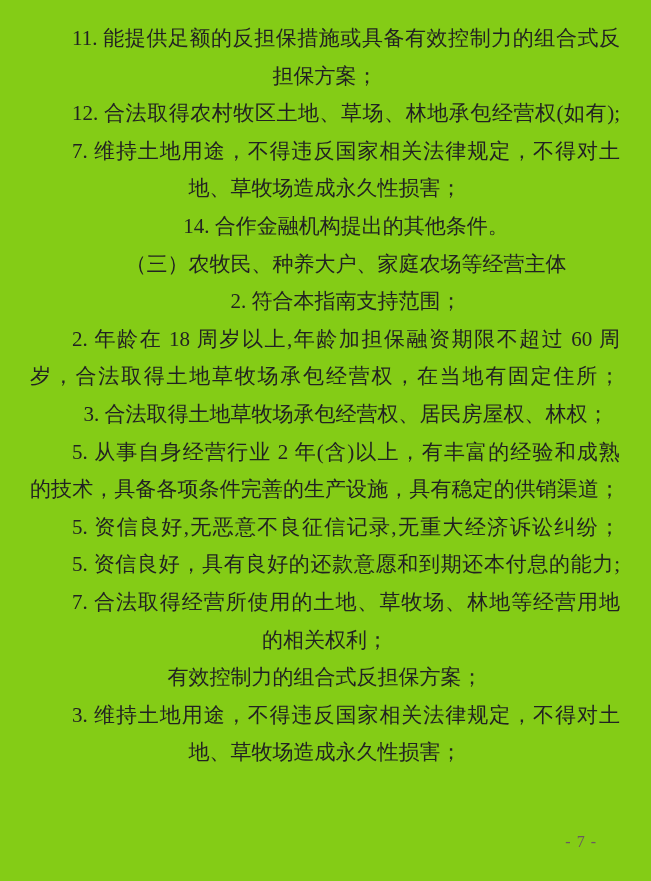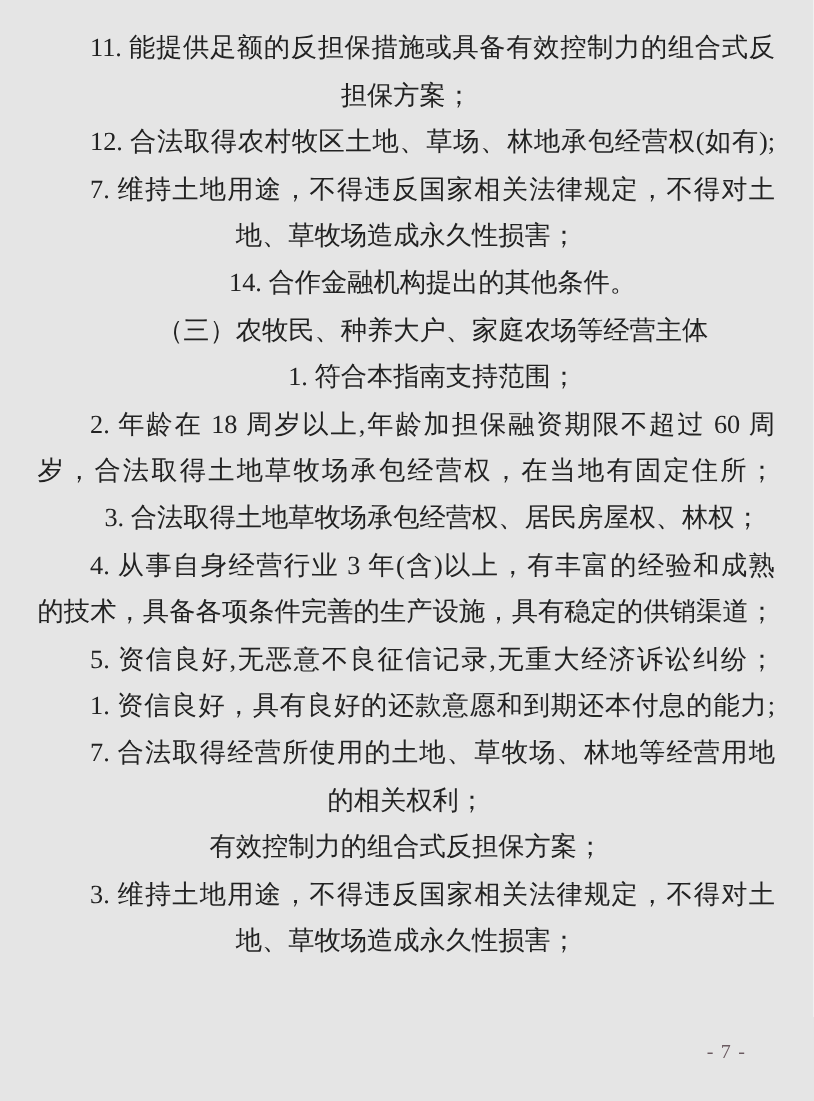--- a/index.html
+++ b/index.html
@@ -5,21 +5,21 @@
   html, body {
     margin: 0;
     padding: 0;
     background: #ffffff;
   }
   .page {
     position: relative;
     width: 651px;
     height: 881px;
     box-sizing: border-box;
-    background: #e5e5e5;
+    background: #84cc16;
     padding: 20px 31px 0 30px;
     font-family: "Liberation Serif", "DejaVu Serif", serif;
     color: #222222;
     overflow: hidden;
   }
   .ln {
     font-size: 21px;
     line-height: 37.6px;
     height: 37.6px;
     text-align: center;
@@ -52,28 +52,28 @@
 
 <div class="page">
   <div class="doc-body">
     <div class="ln first just">11. 能提供足额的反担保措施或具备有效控制力的组合式反</div>
     <div class="ln">担保方案；</div>
     <div class="ln first just">12. 合法取得农村牧区土地、草场、林地承包经营权(如有);</div>
     <div class="ln first just">7. 维持土地用途，不得违反国家相关法律规定，不得对土</div>
     <div class="ln">地、草牧场造成永久性损害；</div>
     <div class="ln first">14. 合作金融机构提出的其他条件。</div>
     <div class="ln first heading">（三）农牧民、种养大户、家庭农场等经营主体</div>
-    <div class="ln first">1. 符合本指南支持范围；</div>
+    <div class="ln first">2. 符合本指南支持范围；</div>
     <div class="ln first just">2. 年龄在 18 周岁以上,年龄加担保融资期限不超过 60 周</div>
     <div class="ln just">岁，合法取得土地草牧场承包经营权，在当地有固定住所；</div>
     <div class="ln first">3. 合法取得土地草牧场承包经营权、居民房屋权、林权；</div>
-    <div class="ln first just">4. 从事自身经营行业 3 年(含)以上，有丰富的经验和成熟</div>
+    <div class="ln first just">5. 从事自身经营行业 2 年(含)以上，有丰富的经验和成熟</div>
     <div class="ln just">的技术，具备各项条件完善的生产设施，具有稳定的供销渠道；</div>
     <div class="ln first just">5. 资信良好,无恶意不良征信记录,无重大经济诉讼纠纷；</div>
-    <div class="ln first just">1. 资信良好，具有良好的还款意愿和到期还本付息的能力;</div>
+    <div class="ln first just">5. 资信良好，具有良好的还款意愿和到期还本付息的能力;</div>
     <div class="ln first just">7. 合法取得经营所使用的土地、草牧场、林地等经营用地</div>
     <div class="ln">的相关权利；</div>
     <div class="ln">有效控制力的组合式反担保方案；</div>
     <div class="ln first just">3. 维持土地用途，不得违反国家相关法律规定，不得对土</div>
     <div class="ln">地、草牧场造成永久性损害；</div>
   </div>
   <div class="footer">- 7 -</div>
 </div>
 
 </body></html>

